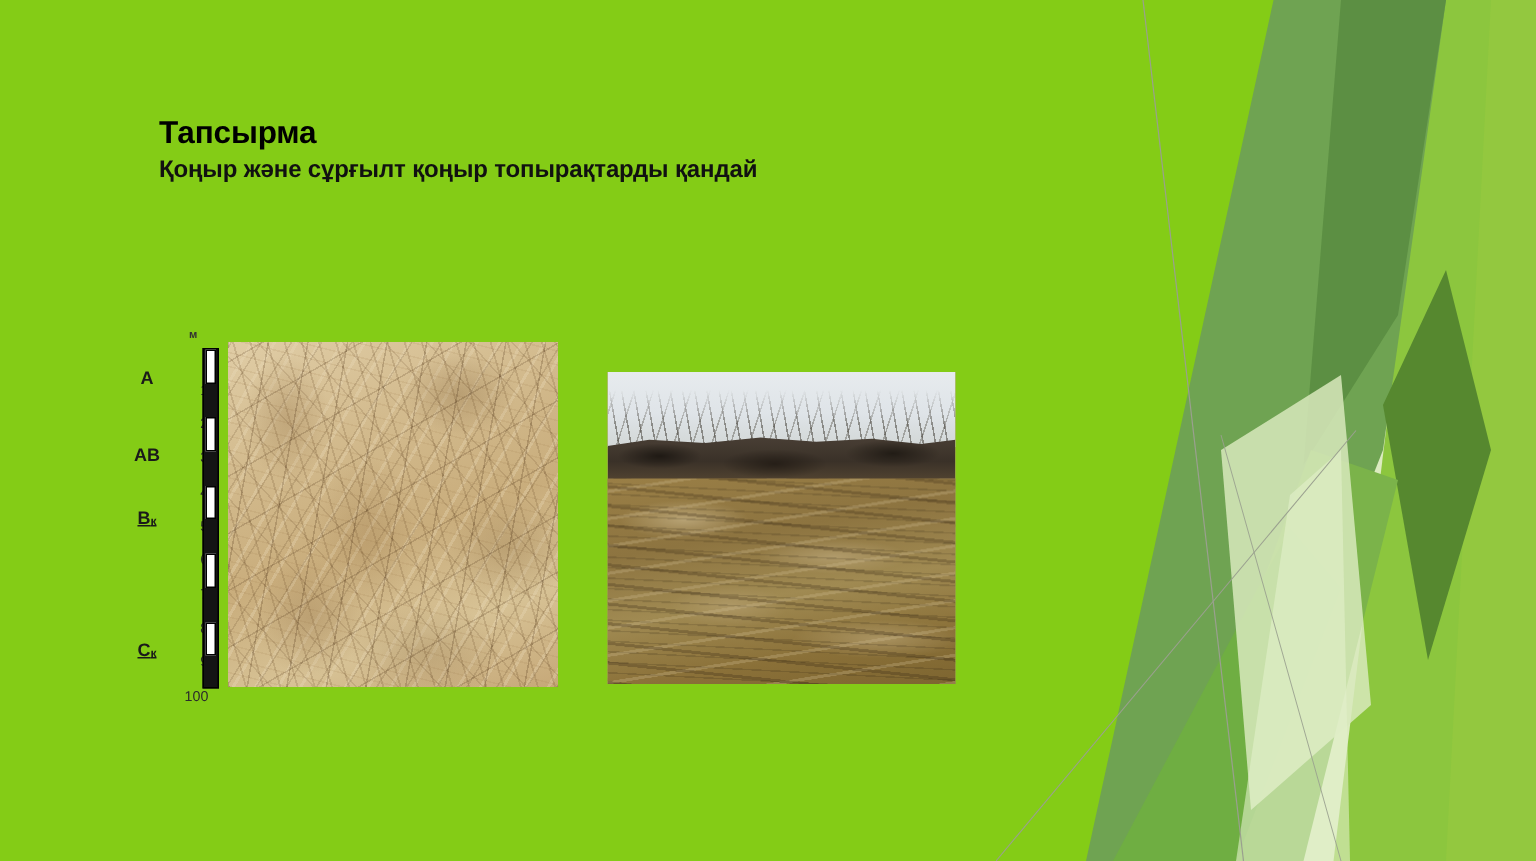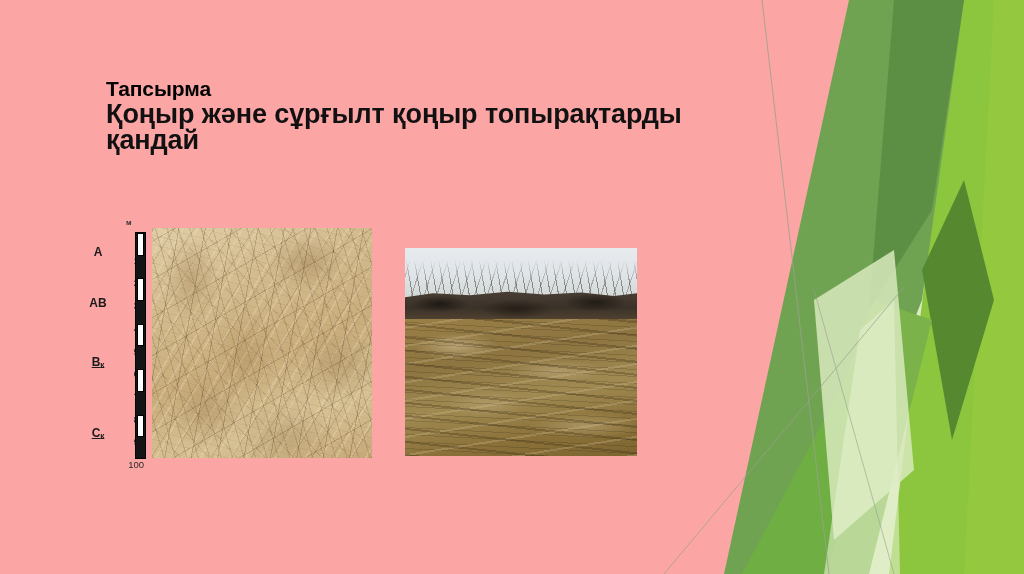--- a/index.html
+++ b/index.html
@@ -4,21 +4,21 @@
 <style>
   html, body {
     margin: 0;
     padding: 0;
     background: #ffffff;
   }
   #slide {
     position: relative;
     width: 1024px;
     height: 574px;
-    background: #fca5a5;
+    background: #84cc16;
     overflow: hidden;
     font-family: "Liberation Sans", sans-serif;
   }
 
   
   .facets {
     position: absolute;
     top: 0; right: 0;
     width: 360px;
     height: 574px;
@@ -34,21 +34,21 @@
     width: 620px;
   }
   .title-line {
     font-size: 21px;
     font-weight: bold;
     color: #000000;
     line-height: 25px;
     letter-spacing: -0.1px;
   }
   .body-line {
-    font-size: 27px;
+    font-size: 16px;
     font-weight: bold;
     color: #111111;
     line-height: 26px;
     letter-spacing: -0.1px;
   }
 
   
   #figure-left {
     position: absolute;
     left: 76px;
@@ -180,35 +180,35 @@
   <div id="textblock">
     <div class="title-line">Тапсырма</div>
     <div class="body-line">Қоңыр және сұрғылт қоңыр топырақтарды қандай</div>
   </div>
 
   <div id="figure-left">
 
     <div class="horizon-labels">
         <div class="horizon-label" style="top: 16.62px;">A</div>
         <div class="horizon-label" style="top: 68px;">AB</div>
-        <div class="horizon-label" style="top: 127px; text-decoration: underline;">B<sub>к</sub></div>
+        <div class="horizon-label" style="top: 110px; text-decoration: underline;">B<sub>к</sub></div>
         <div class="horizon-label" style="top: 198.22px; text-decoration: underline;">C<sub>к</sub></div>
       </div>
     <div class="depth-axis">
         <div class="depth-tick" style="top: 5px;">0</div>
         <div class="depth-tick" style="top: 27.7px;">10</div>
         <div class="depth-tick" style="top: 50.4px;">20</div>
         <div class="depth-tick" style="top: 73.1px;">30</div>
         <div class="depth-tick" style="top: 95.8px;">40</div>
         <div class="depth-tick" style="top: 118.5px;">50</div>
         <div class="depth-tick" style="top: 141.2px;">60</div>
         <div class="depth-tick" style="top: 163.9px;">70</div>
         <div class="depth-tick" style="top: 186.6px;">80</div>
         <div class="depth-tick" style="top: 209.3px;">90</div>
-        <div class="depth-tick" style="top: 232px;">100</div>
+        <div class="depth-tick" style="top: 232px; text-align: center;">100</div>
       </div>
     <div class="unit-label">м</div>
     <div class="scale-bar">
         <div class="scale-seg" style="top: 0px; height: 22.7px;"></div>
         <div class="scale-seg" style="top: 45.4px; height: 22.7px;"></div>
         <div class="scale-seg" style="top: 90.8px; height: 22.7px;"></div>
         <div class="scale-seg" style="top: 136.2px; height: 22.7px;"></div>
         <div class="scale-seg" style="top: 181.6px; height: 22.7px;"></div>
       </div>
 

